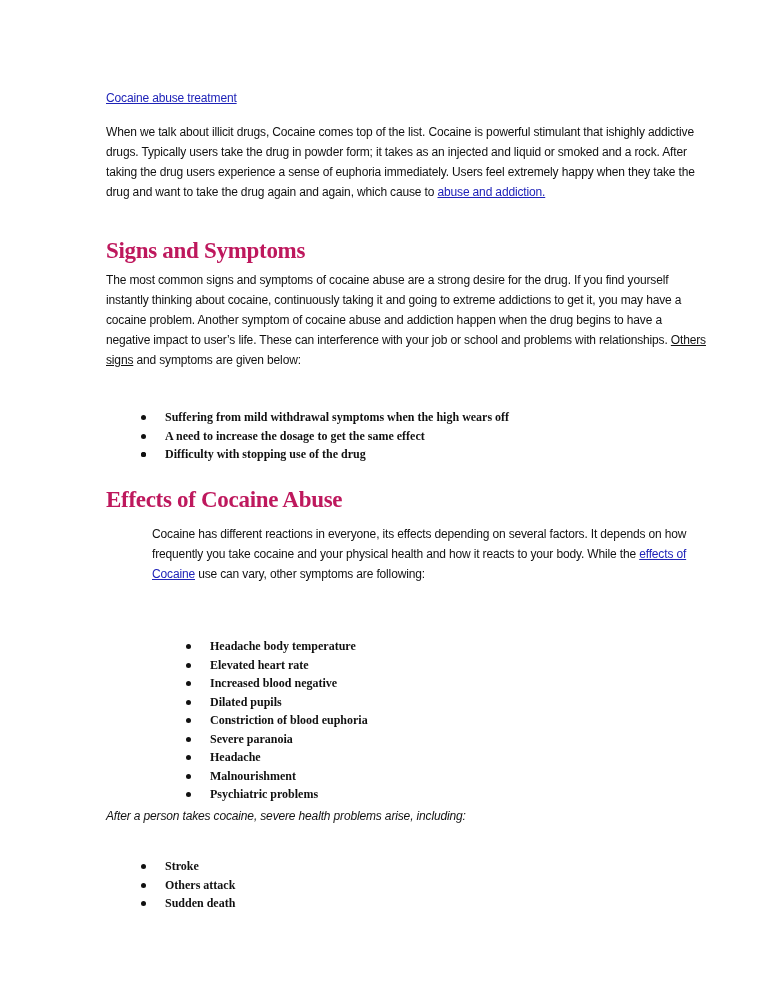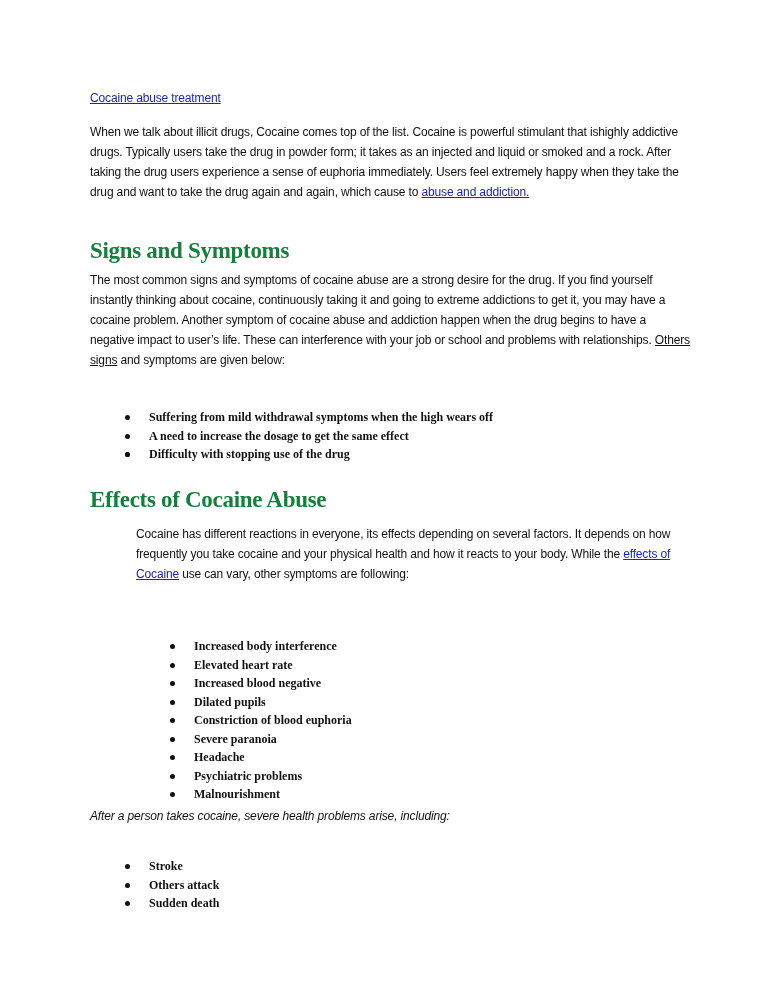--- a/index.html
+++ b/index.html
@@ -1,25 +1,25 @@
 <!DOCTYPE html>
 <html><head>
 <meta charset="utf-8">
 <style>
   html, body { margin: 0; padding: 0; background: #ffffff; }
   body { width: 768px; height: 994px; position: relative; overflow: hidden; color: #111; }
-  .page { position: absolute; left: 0; top: 0; width: 668px; height: 994px; }
+  .page { position: absolute; left: 16px; top: 0; width: 668px; height: 994px; }
   .sans { font-family: "Liberation Sans", "DejaVu Sans", sans-serif; font-size: 12px; letter-spacing: -0.15px; }
   .serif { font-family: "Liberation Serif", "DejaVu Serif", serif; }
   a.link { color: #1f23b8; text-decoration: underline; }
   .u { text-decoration: underline; }
   .top-link { position: absolute; left: 90px; top: 91px; }
   .para { position: absolute; left: 90px; width: 600px; line-height: 20px; margin: 0; }
   .p1 { top: 122px; }
-  .h1 { position: absolute; left: 90px; font-weight: bold; font-size: 23px; margin: 0; color: #15803d; letter-spacing: -0.3px; }
+  .h1 { position: absolute; left: 90px; font-weight: bold; font-size: 23px; margin: 0; color: #be185d; letter-spacing: -0.3px; }
   .h-signs { top: 238px; }
   .p2 { top: 270px; }
   ul.blist { position: absolute; margin: 12px; padding: 0; list-style: none; font-size: 12px; line-height: 18.5px; font-weight: bold; }
   ul.blist li { position: relative; padding-left: 24px; }
   ul.blist li .dot { position: absolute; left: 0; top: 7px; width: 5px; height: 5px; border-radius: 50%; background: #111; }
   .list1 { left: 113px; top: 396px; }
   .h-effects { top: 487px; }
   .p3 { left: 136px; width: 560px; top: 524px; }
   .list2 { left: 158px; top: 625px; }
   .p4 { top: 806px; font-style: italic; }
@@ -43,29 +43,29 @@
     <li><span class="dot"></span><span>A need to increase the dosage to get the same effect</span></li>
     <li><span class="dot"></span></li>
     <li><span class="dot"></span><span>Difficulty with stopping use of the drug</span></li>
   </ul>
 
   <h1 class="h1 serif h-effects">Effects of Cocaine Abuse</h1>
 
   <p class="para sans p3"><span>Cocaine has different reactions in everyone, its effects depending on several factors. It depends on how frequently you take cocaine and your physical health and how it reacts to your body. While the </span><a class="link" href="#">effects of Cocaine</a><span> use can vary, other symptoms are following:</span></p>
 
   <ul class="blist serif list2">
-    <li><span class="dot"></span><span>Increased body interference</span></li>
+    <li><span class="dot"></span><span>Headache body temperature</span></li>
     <li><span class="dot"></span><span>Elevated heart rate</span></li>
     <li><span class="dot"></span><span>Increased blood negative</span></li>
     <li><span class="dot"></span><span>Dilated pupils</span></li>
     <li><span class="dot"></span><span>Constriction of blood euphoria</span></li>
     <li><span class="dot"></span><span>Severe paranoia</span></li>
     <li><span class="dot"></span><span>Headache</span></li>
+    <li><span class="dot"></span><span>Malnourishment</span></li>
     <li><span class="dot"></span><span>Psychiatric problems</span></li>
-    <li><span class="dot"></span><span>Malnourishment</span></li>
   </ul>
 
   <p class="para sans p4">After a person takes cocaine, severe health problems arise, including:</p>
 
   <ul class="blist serif list3">
     <li><span class="dot"></span><span>Stroke</span></li>
     <li><span class="dot"></span><span>Others attack</span></li>
     <li><span class="dot"></span><span>Sudden death</span></li>
   </ul>
 

